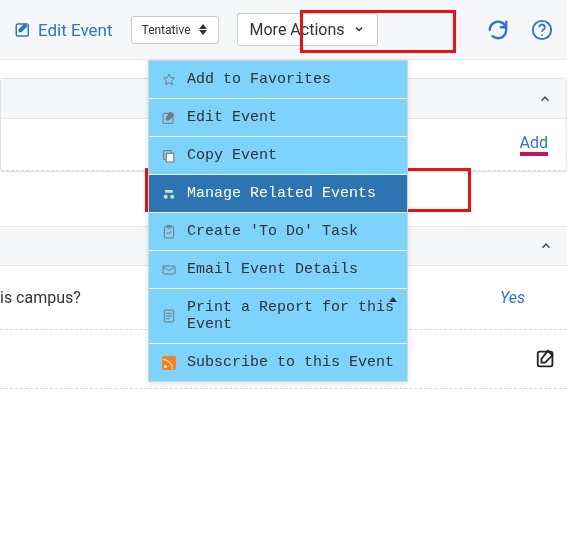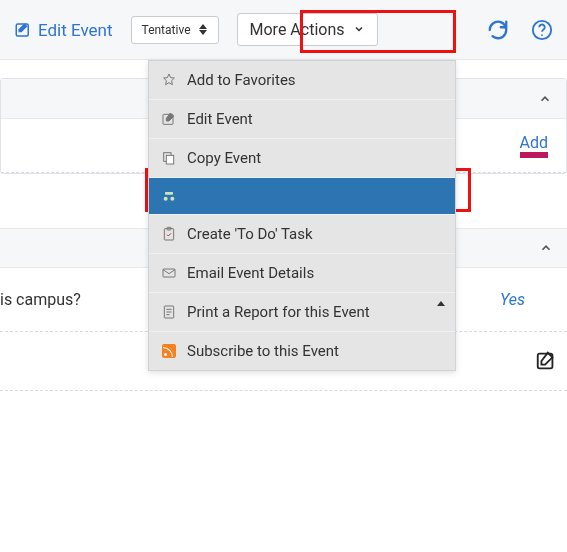--- a/index.html
+++ b/index.html
@@ -104,21 +104,21 @@
     border-bottom: 1px solid #e6e8ea;
     display:flex; align-items:center; justify-content:flex-end;
     padding: 0 14px;
   }
   .panel-body {
     padding: 14px 18px;
     display:flex; justify-content:flex-end;
     border-bottom:1px dashed #d7dbe0;
   }
   .add-link {
-    color:#2d74d6; font-size:16px; border-bottom:6px solid #be185d;
+    color:#2d74d6; font-size:16px; border-bottom:4px solid #be185d;
     cursor:pointer;
   }
   .panel2-head {
     margin-top: 54px;
     height: 40px;
     background: #f6f7f9;
     border-top:1px solid #e6e8ea;
     border-bottom:1px solid #e6e8ea;
     display:flex; align-items:center; justify-content:flex-end;
     padding: 0 14px;
@@ -139,25 +139,26 @@
     width:22px; height:22px; color:#333;
   }
   .chevron {
     width:14px; height:14px; color:#555; cursor:pointer;
   }
   
   .dropdown {
     position:absolute;
     top: 60px;
     left: 148px;
-    width: 308px;
-    background:#e5e5e5;
+    width: 260px;
+    background:#7dd3fc;
     border:1px solid #cfd3d8;
     box-shadow: 0 2px 6px rgba(0,0,0,0.12);
     z-index: 10;
+    font-family: Liberation Mono, monospace;
   }
   .dd-item {
     display:flex; align-items:center;
     gap: 10px;
     padding: 10px 12px;
     font-size:15px;
     color:#333;
     cursor:pointer;
     border-bottom:1px solid #eef0f2;
     position:relative;
@@ -302,20 +303,21 @@
       <span>Copy Event</span>
     </div>
     <div class="dd-item selected">
       <span class="dd-icon">
         <svg viewBox="0 0 24 24" width="16" height="16" fill="#cfe3b7">
           <circle cx="7" cy="16" r="3"></circle>
           <circle cx="17" cy="16" r="3"></circle>
           <rect x="6" y="6" width="12" height="4" rx="1"></rect>
         </svg>
       </span>
+      <span>Manage Related Events</span>
     </div>
     <div class="dd-item">
       <span class="dd-icon">
         <svg viewBox="0 0 24 24" width="16" height="16" fill="none" stroke="#777" stroke-width="1.5">
           <rect x="5" y="4" width="14" height="17" rx="1"></rect>
           <rect x="9" y="2" width="6" height="4" rx="1"></rect>
           <path d="M9 13l2 2 4-4" stroke="#c33"></path>
         </svg>
       </span>
       <span>Create 'To Do' Task</span>

